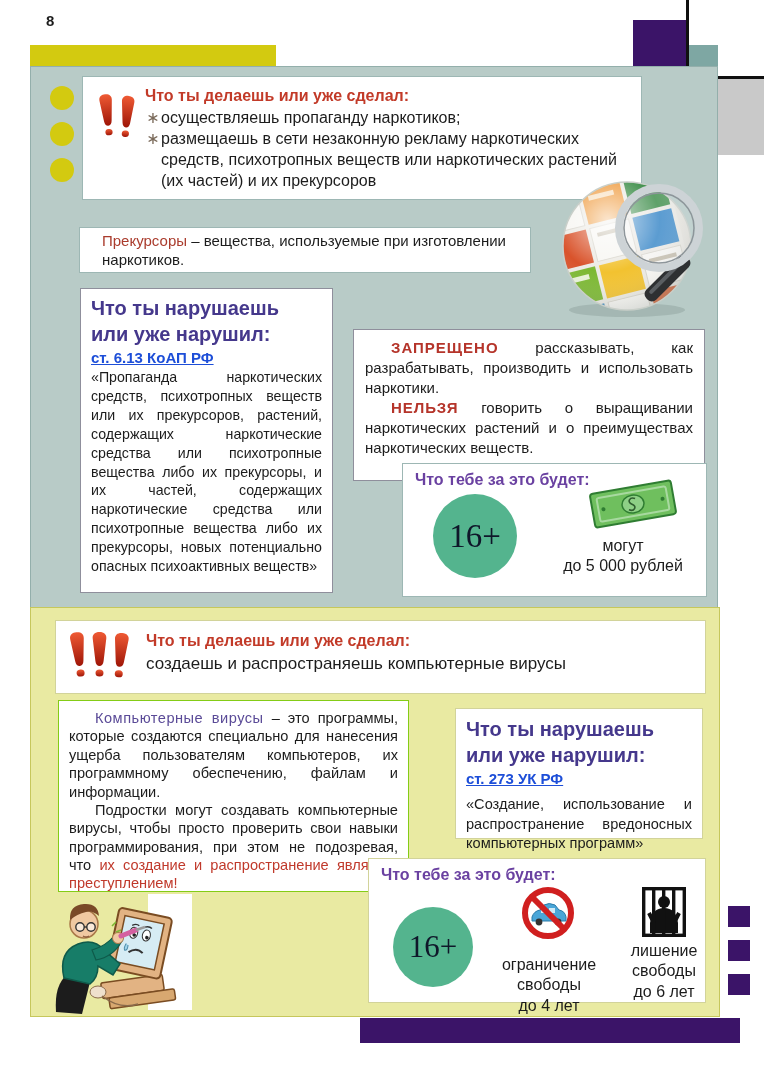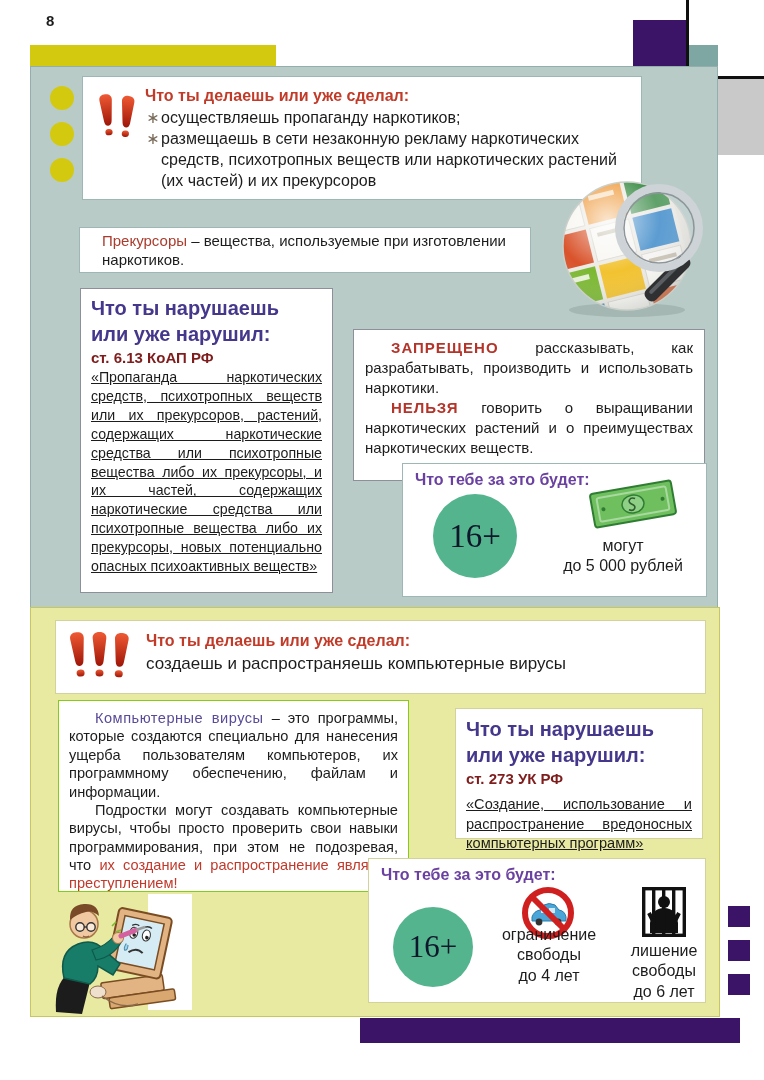--- a/index.html
+++ b/index.html
@@ -12,23 +12,23 @@
   .b-sage{border:1px solid #9db7b4;}
   .b-gray{border:1px solid #8f8f9c;}
   .b-olive{border:1px solid #d2d39a;}
   .b-rose{border:1px solid #84cc16;}
   .olive{background:#d3ca10;}
   .purple-bg{background:#3b1468;}
   .dot{width:24px;height:24px;border-radius:50%;}
   .red-title{color:#c23a28;font-weight:bold;font-size:16px;}
   .purple-title{color:#45388c;font-weight:bold;font-size:20px;line-height:1.28;}
   .cons-title{color:#6a41a1;font-weight:bold;font-size:16px;}
-  .law-red{color:#7f1d1d;font-weight:bold;font-size:15px;}
+  .law-red{color:#1d4ed8;font-weight:bold;font-size:15px;text-decoration:underline;}
   .jtext{ text-align:justify;line-height:1.33;font-size:15px;}
-  .quote{ text-align:justify;font-size:14.2px;line-height:1.33;text-decoration:underline;}
+  .quote{ text-align:justify;font-size:14.2px;line-height:1.33;}
   .age-badge{border-radius:50%;background:#54b48e;color:#0f172a;display:flex;align-items:center;justify-content:center;
              font-family:"Liberation Serif","DejaVu Serif",serif;font-size:33px;}
   .caption{font-size:16px;line-height:1.28;text-align:center;color:#1c1c1c;}
   .bullets{margin:2px 0 0 0;padding:0;list-style:none;font-size:16px;line-height:1.32;}
   .bullets li{display:flex;}
   .blt{color:#7a6a5a;width:16px;flex:0 0 16px;text-align:center;}
   p{margin:0;}
   .indent{text-indent:26px;}
 </style>
 </head>
@@ -250,21 +250,21 @@
       <circle cx="27" cy="27" r="23" fill="#fff" stroke="#d01f1f" stroke-width="6"></circle>
       <g>
         <path d="M11 31 q2 -6 8 -7 l4 -5 q5 -3 11 0 l4 5 q6 1 7 7 l0 4 l-34 0 z" fill="#4aa6d8" stroke="#2a7aa8" stroke-width="1"></path>
         <rect x="20" y="22" width="6" height="5" fill="#cfeaf6"></rect>
         <rect x="28" y="22" width="6" height="5" fill="#cfeaf6"></rect>
         <circle cx="18" cy="36" r="3.4" fill="#333"></circle>
         <circle cx="37" cy="36" r="3.4" fill="#333"></circle>
       </g>
       <line x1="11" y1="11" x2="43" y2="43" stroke="#d01f1f" stroke-width="6"></line>
     </svg>
-    <div class="caption abs" style="left:128px;top:66px;width:104px;">
+    <div class="caption abs" style="left:128px;top:96px;width:104px;">
       <div>ограничение</div>
       <div>свободы</div>
       <div>до 4 лет</div>
     </div>
 
     <svg class="abs" style="left:272px;top:28px;" width="46" height="50" viewBox="0 0 46 50">
       <circle cx="23" cy="15" r="6" fill="#111"></circle>
       <path d="M9 36 q2 -15 14 -15 q12 0 14 15 l0 10 l-28 0 z" fill="#111"></path>
       <path d="M8 26 l5 10 M38 26 l-5 10" stroke="#111" stroke-width="4"></path>
       <rect x="1" y="0" width="44" height="3.4" fill="#111"></rect>

